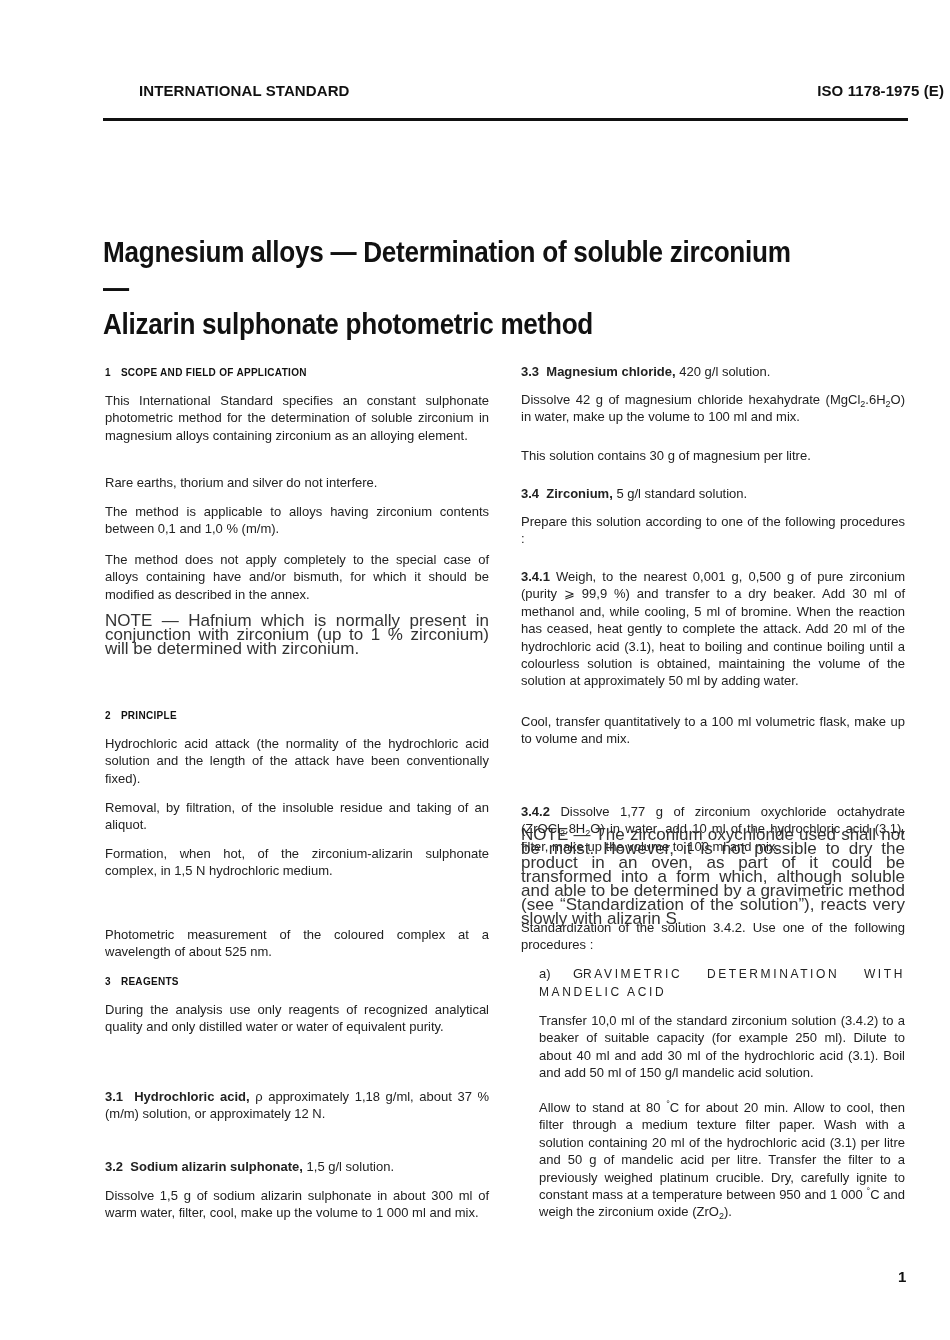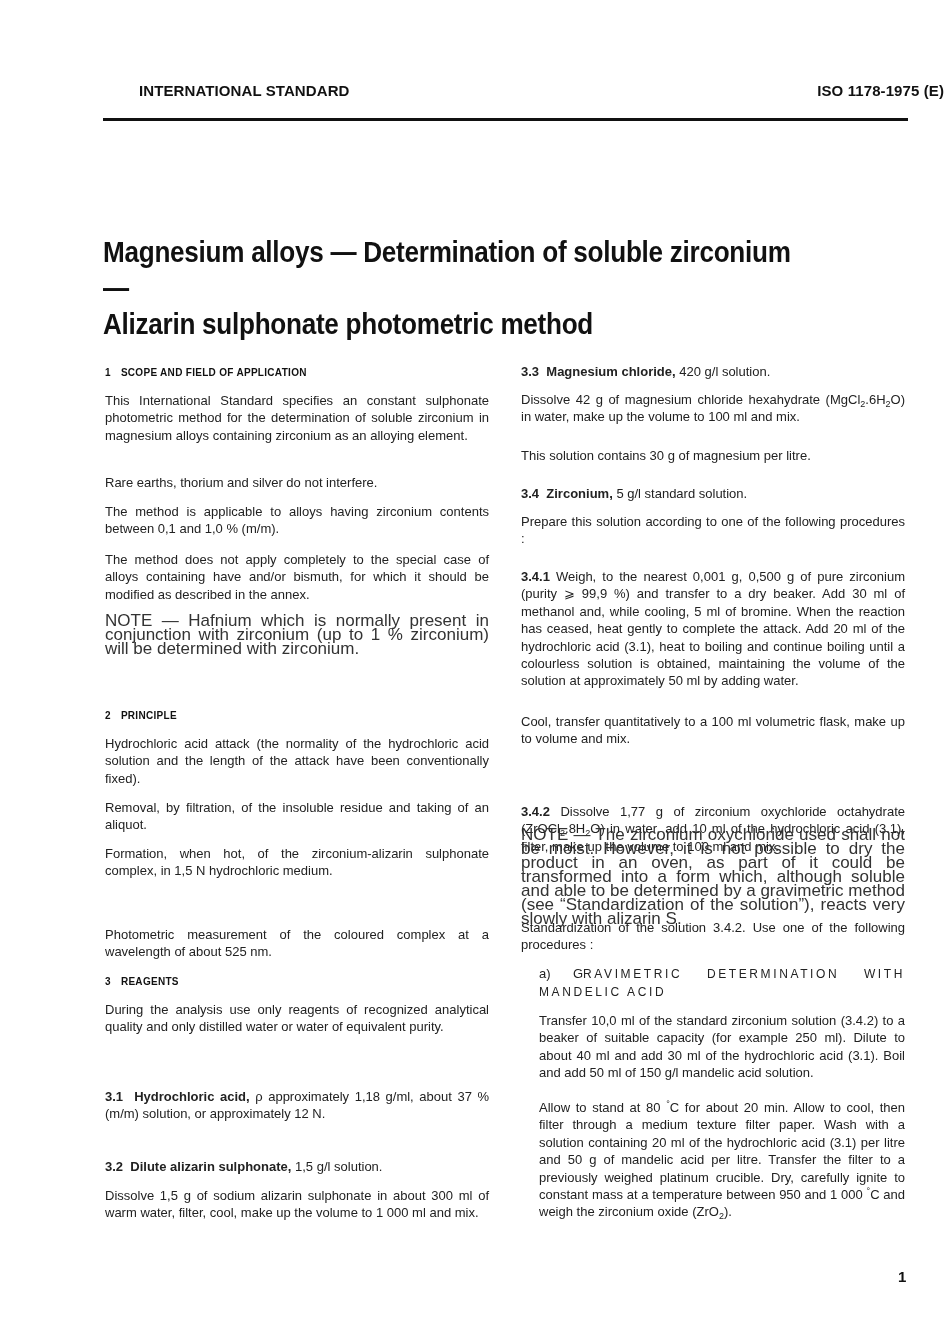--- a/index.html
+++ b/index.html
@@ -80,21 +80,21 @@
   <div class="blk h1" style="top:973px">
     <span class="num">3</span><span>REAGENTS</span>
   </div>
   <div class="blk just" style="top:1001px">During the analysis use only reagents of recognized analytical quality and only distilled water or water of equivalent purity.</div>
 
   <div class="blk just" style="top:1088px">
     <span class="b">3.1</span>&nbsp;&nbsp;<span class="b">Hydrochloric acid,</span> <span class="i">ρ</span><span> approximately 1,18 g/ml, about 37 % </span><span class="i">(m/m)</span><span> solution, or approximately 12 N.</span>
   </div>
 
   <div class="blk" style="top:1158px">
-    <span class="b">3.2</span>&nbsp;&nbsp;<span class="b">Dilute alizarin sulphonate,</span><span> 1,5 g/l solution.</span>
+    <span class="b">3.2</span>&nbsp;&nbsp;<span class="b">Sodium alizarin sulphonate,</span><span> 1,5 g/l solution.</span>
   </div>
   <div class="blk just" style="top:1187px">Dissolve 1,5 g of sodium alizarin sulphonate in about 300 ml of warm water, filter, cool, make up the volume to 1 000 ml and mix.</div>
 </div>
 
 <div class="col right">
   <div class="blk" style="top:363px">
     <span class="b">3.3</span>&nbsp;&nbsp;<span class="b">Magnesium chloride,</span><span> 420 g/l solution.</span>
   </div>
   <div class="blk just" style="top:391px"><span>Dissolve 42 g of magnesium chloride hexahydrate (MgCl</span><sub>2</sub><span>.6H</span><sub>2</sub><span>O) in water, make up the volume to 100 ml and mix.</span></div>
   <div class="blk" style="top:447px">This solution contains 30 g of magnesium per litre.</div>

